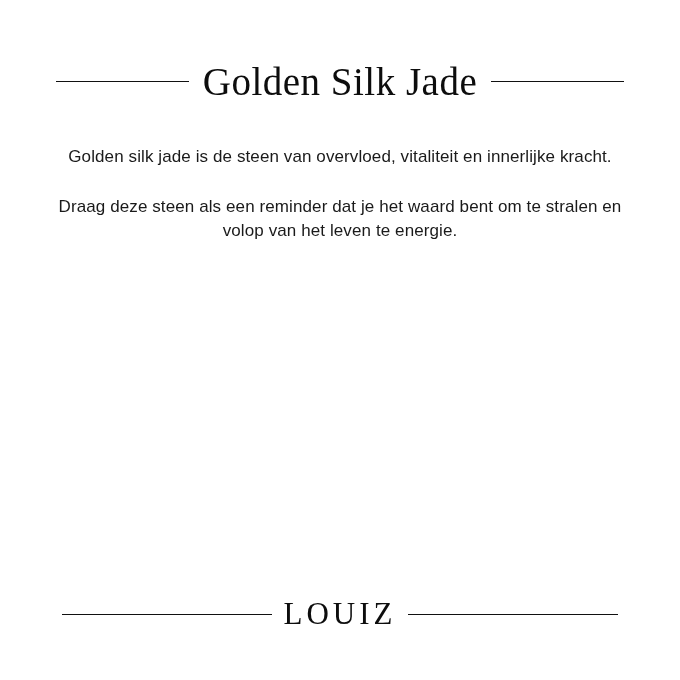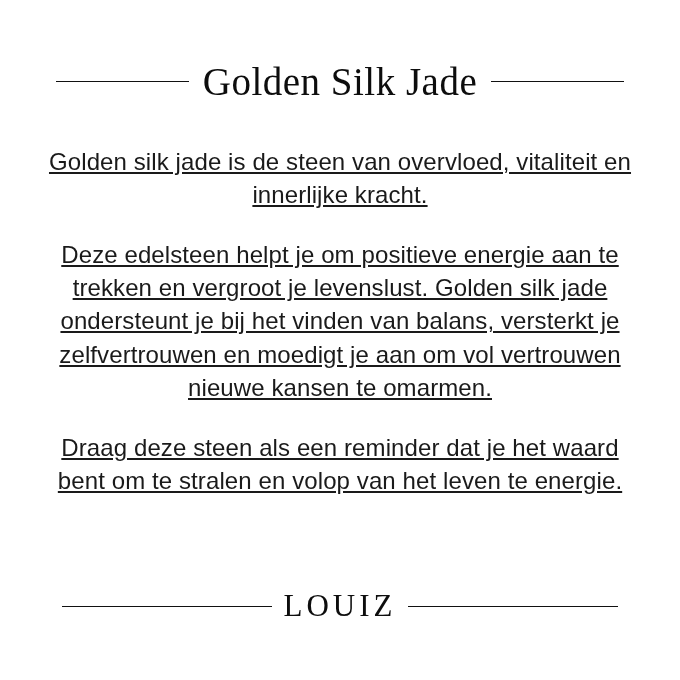--- a/index.html
+++ b/index.html
@@ -53,40 +53,39 @@
   }
 
   
   .body {
     margin-top: 44px;
     width: 610px;
     text-align: center;
     color: #1a1a1a;
   }
   .para {
-    font-size: 24px;
+    font-size: 17px;
     line-height: 1.38;
     letter-spacing: 0.1px;
     margin: 0 0 27px 0;
     font-weight: 400;
-    text-decoration: underline;
   }
   .para:last-child {
     margin-bottom: 0;
   }
   .para.p1 { width: 600px; margin-left: auto; margin-right: auto; }
   .para.p2 { width: 610px; margin-left: auto; margin-right: auto; }
   .para.p3 { width: 600px; margin-left: auto; margin-right: auto; }
 
   
   .footer-row {
     position: absolute;
     left: 0;
     right: 0;
-    bottom: 56px;
+    bottom: 48px;
     display: flex;
     align-items: center;
     justify-content: center;
     padding: 0 40px;
     box-sizing: border-box;
   }
   .brand {
     font-family: "Liberation Serif", serif;
     font-size: 31px;
     letter-spacing: 4px;
@@ -104,21 +103,20 @@
 <div class="card">
 
   <div class="title-row">
     <div class="rule"></div>
     <div class="title">Golden Silk Jade</div>
     <div class="rule"></div>
   </div>
 
   <div class="body">
     <p class="para p1">Golden silk jade is de steen van overvloed, vitaliteit en innerlijke kracht.</p>
-    <p class="para p2">Deze edelsteen helpt je om positieve energie aan te trekken en vergroot je levenslust. Golden silk jade ondersteunt je bij het vinden van balans, versterkt je zelfvertrouwen en moedigt je aan om vol vertrouwen nieuwe kansen te omarmen.</p>
     <p class="para p3">Draag deze steen als een reminder dat je het waard bent om te stralen en volop van het leven te energie.</p>
   </div>
 
   <div class="footer-row">
     <div class="rule"></div>
     <div class="brand">LOUIZ</div>
     <div class="rule"></div>
   </div>
 
 </div>

